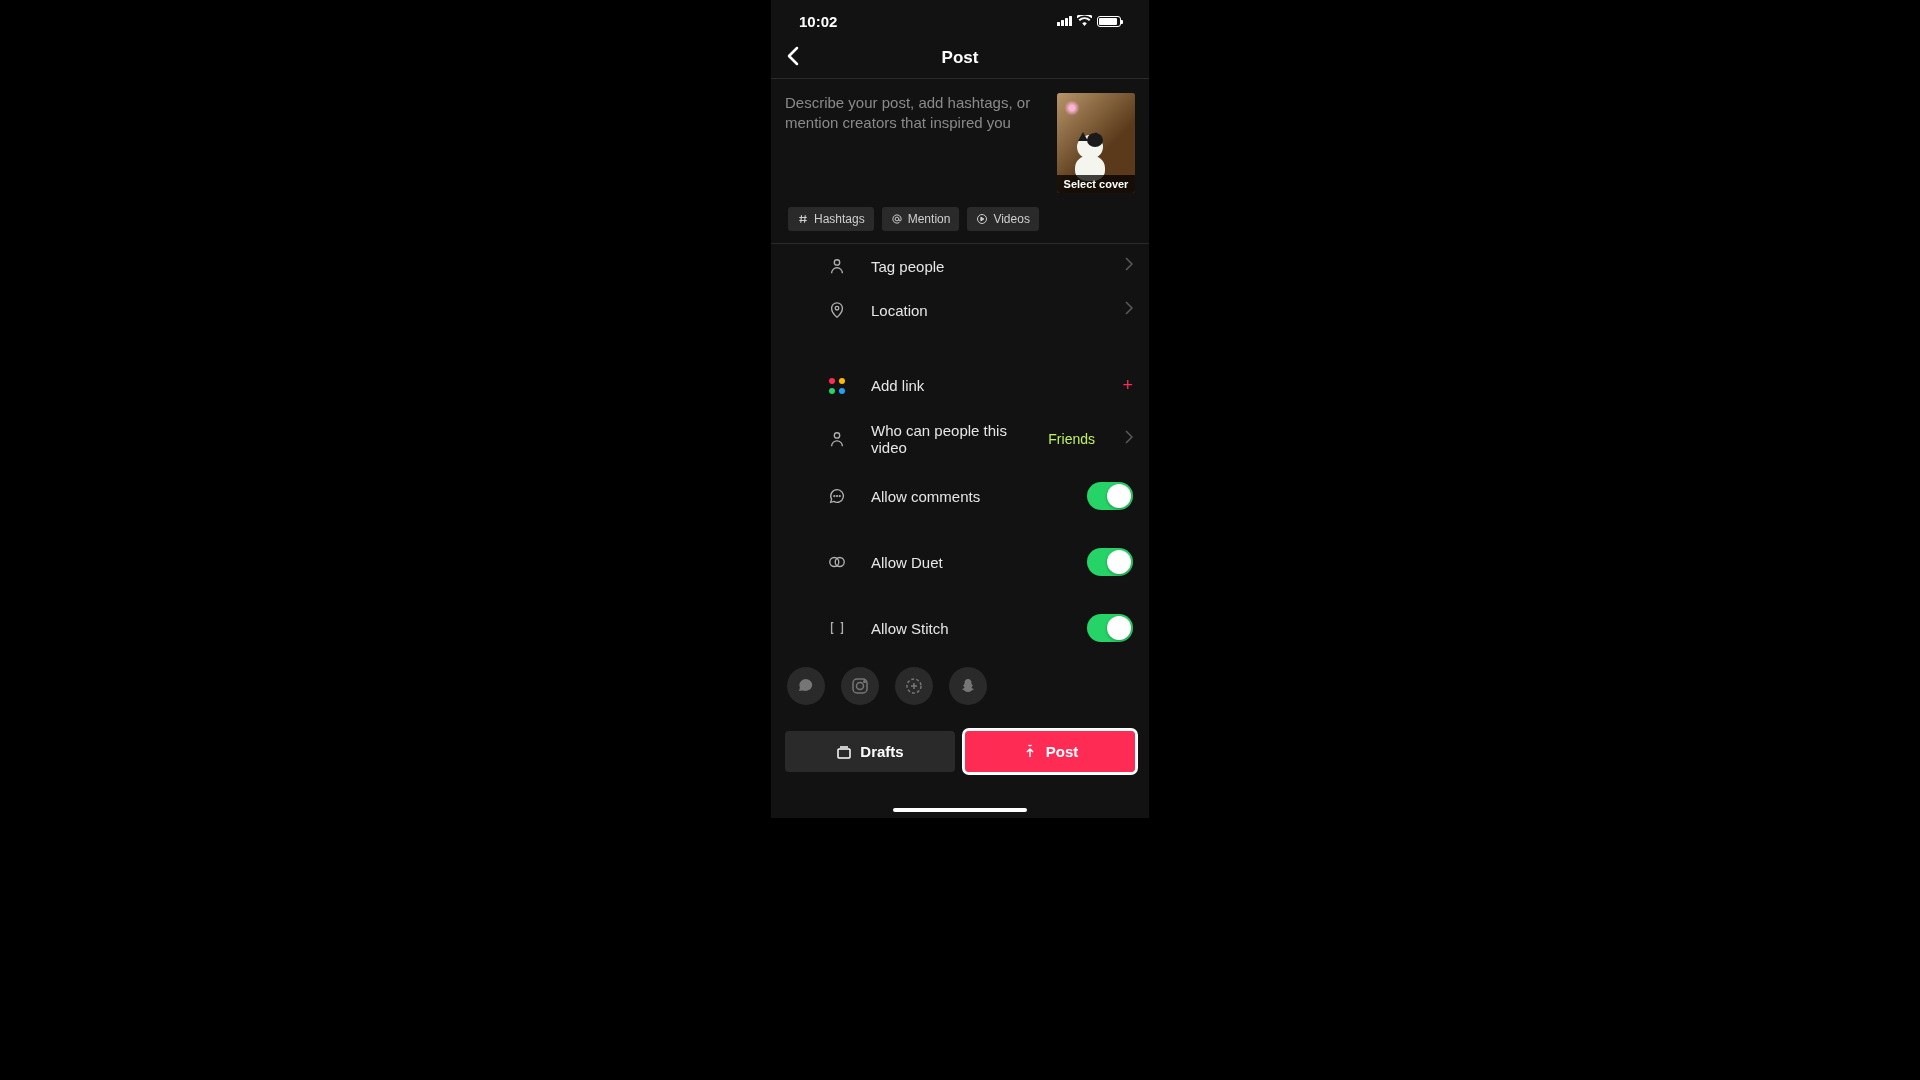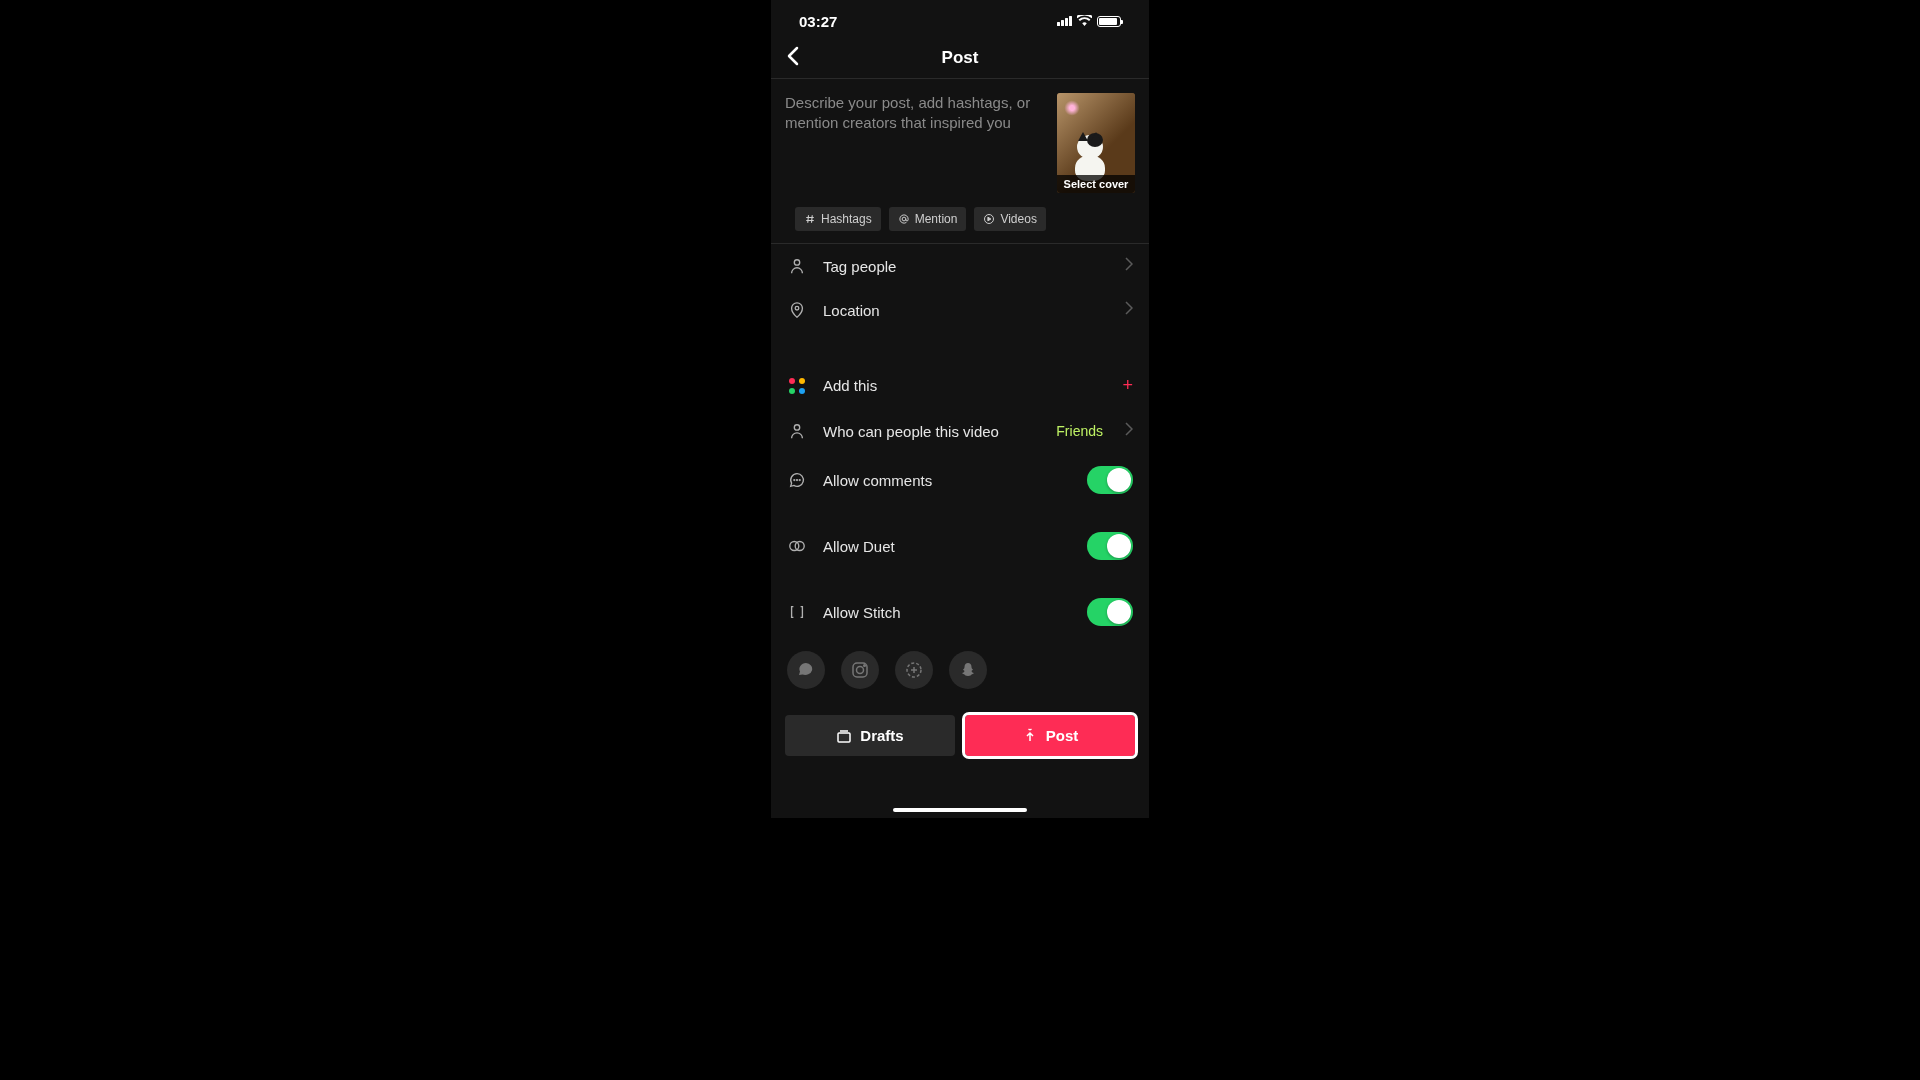--- a/index.html
+++ b/index.html
@@ -83,33 +83,33 @@
       border-radius:50%;
     }
     .cover-label {
       position:absolute; bottom:0; left:0; right:0;
       background:rgba(0,0,0,0.75);
       color:#fff; font-size:11px; font-weight:600;
       text-align:center; padding:3px 0;
     }
 
     .chips {
-      display:flex; gap:8px; padding:14px 24px 12px;
+      display:flex; gap:8px; padding:14px 17px 12px;
       border-bottom:1px solid #2a2a2a;
     }
     .chip {
       background:#2a2a2a; color:#cfcfcf;
       padding:5px 9px; border-radius:3px;
       font-size:12px; display:flex; align-items:center; gap:5px;
     }
     .chip svg { width:12px; height:12px; }
 
     .row {
       display:flex; align-items:center;
-      padding:13px 16px; gap:16px;
+      padding:13px 16px; gap:24px;margin-left:40px;
     }
     .row-icon { color:#b0b0b0; width:20px; display:flex; justify-content:center; }
     .row-icon svg { width:18px; height:18px; }
     .row-label { color:#e6e6e6; font-size:15px; flex:1; }
     .row-value { color:#bef264; font-size:14px; }
     .row-chevron { color:#5a5a5a; margin-left:6px; }
     .row-plus { color:#fe2c55; font-size:18px; font-weight:300; }
 
     .link-icon {
       position:relative; width:18px; height:18px;
@@ -166,21 +166,21 @@
       width:134px; height:4px; background:#fff;
       border-radius:2px;
     }
   </style>
 </head>
 <body>
 
 <div class="phone">
 
   <div class="status-bar">
-    <div class="status-time">03:27</div>
+    <div class="status-time">10:02</div>
     <div class="status-icons">
       <div class="signal-bars">
           <span></span>
           <span></span>
           <span></span>
           <span></span>
         </div>
       <span class="wifi-icon">
         <svg viewBox="0 0 16 12" fill="#fff">
             <path d="M8 12L10.5 9a4 4 0 00-5 0L8 12zm-5-5.5a8 8 0 0110 0l1.5-1.7a10.5 10.5 0 00-13 0L3 6.5zm-3-3a12.5 12.5 0 0116 0l1.5-1.7a15 15 0 00-19 0L0 3.5z"></path>
@@ -275,21 +275,21 @@
 
   <div class="row">
     <span class="row-icon">
       <span class="link-icon">
         <span class="link-dot r"></span>
           <span class="link-dot y"></span>
         <span class="link-dot g"></span>
           <span class="link-dot b"></span>
       </span>
     </span>
-    <span class="row-label">Add this</span>
+    <span class="row-label">Add link</span>
     <span class="row-plus">+</span>
   </div>
 
   <div class="row">
     <span class="row-icon">
       <svg viewBox="0 0 20 20" fill="none" stroke="#b0b0b0" stroke-width="1.5">
           <circle cx="10" cy="6" r="3"></circle>
           <path d="M4 18c0-3.3 2.7-6 6-6s6 2.7 6 6"></path>
         </svg>
     </span>

